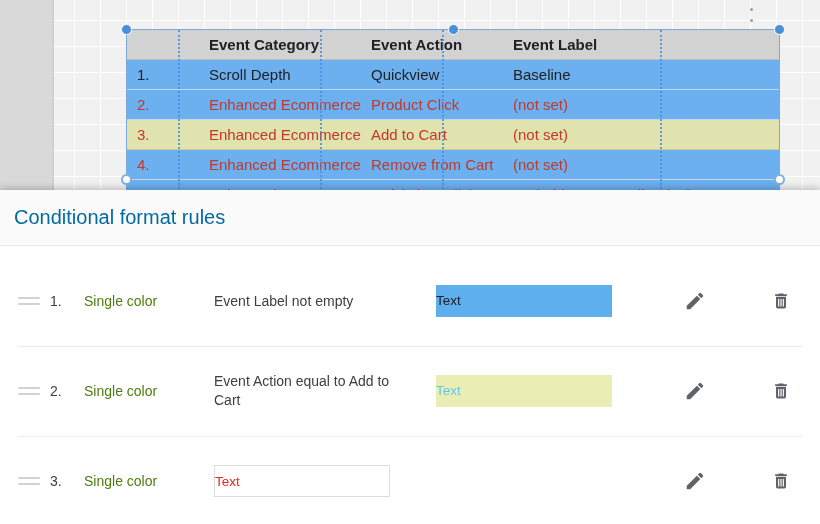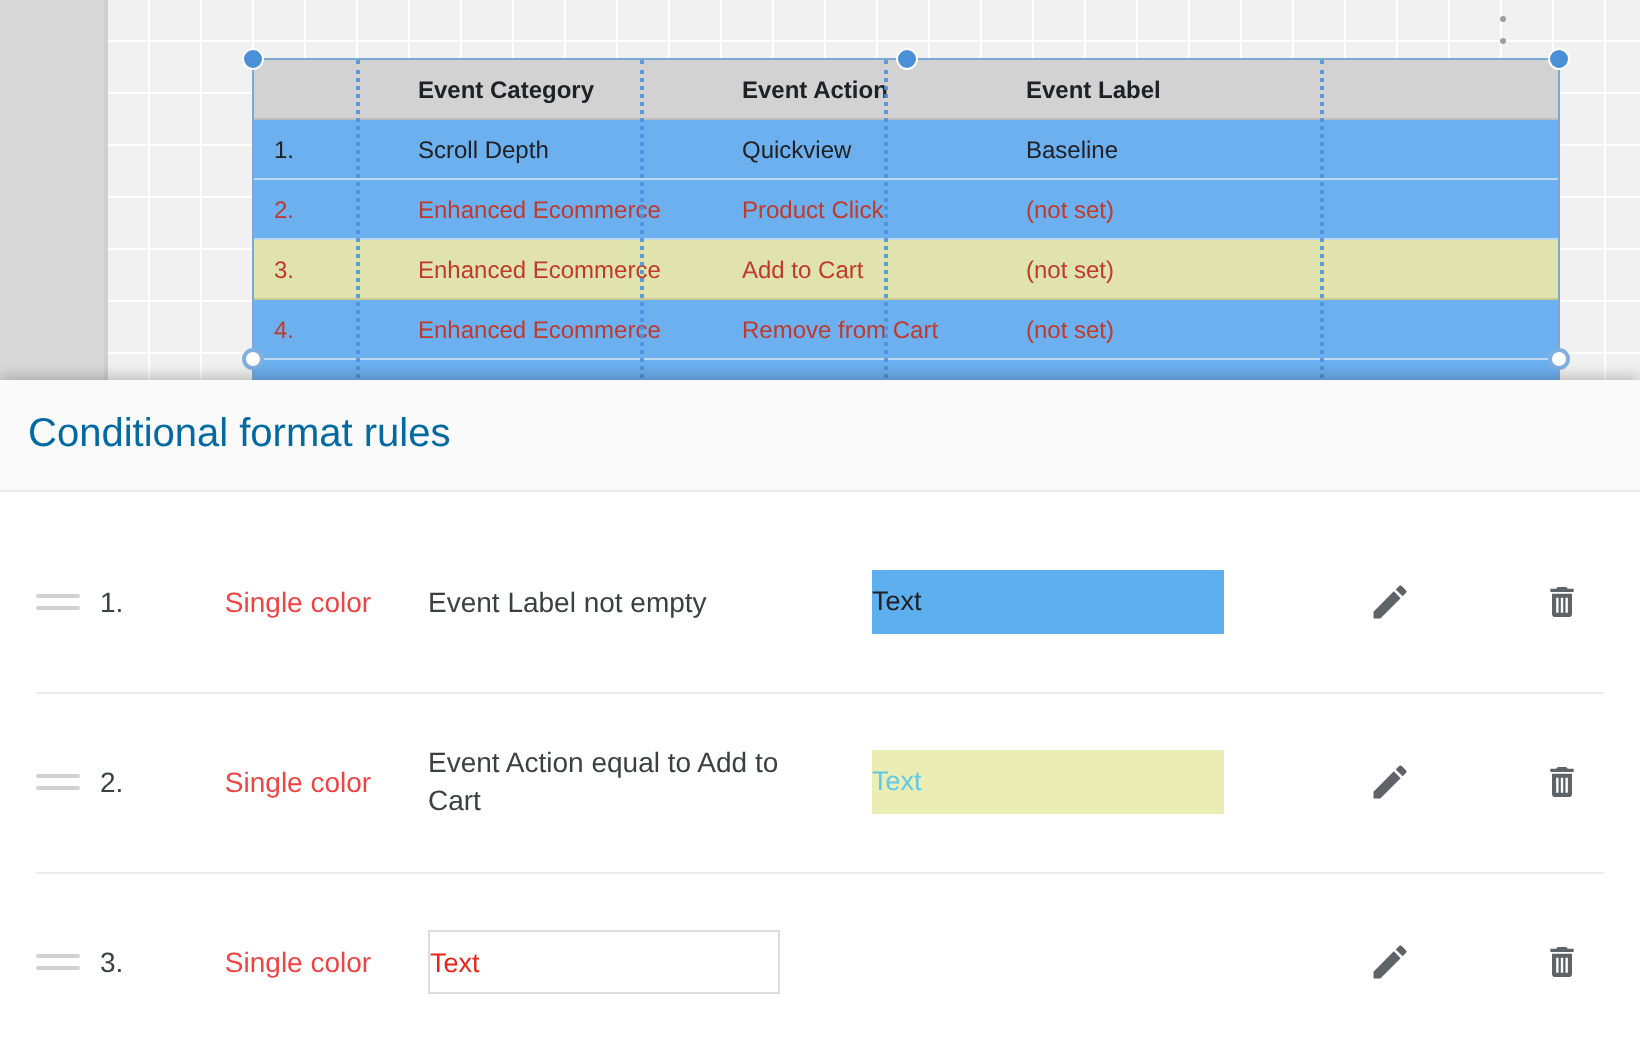--- a/index.html
+++ b/index.html
@@ -42,21 +42,21 @@
   
   .table-widget {
     position: absolute; left: 126px; top: 29px; width: 654px; height: 163px;
     box-sizing: border-box;
     border: 1px solid #7aa9d6;
     background: #ffffff;
     overflow: hidden;
   }
   .tbl { width: 100%; border-collapse: collapse; table-layout: fixed; }
   .tbl th, .tbl td {
-    font-size: 12px; padding: 0 10px;
+    font-size: 15px; padding: 0 10px;
     height: 29px; vertical-align: middle;
     white-space: nowrap; overflow: hidden;
   }
   .tbl th {
     background: #d2d2d2; color: #202124; font-weight: bold;
     text-align: left; border-bottom: 1px solid #bdbdbd;
   }
   .tbl th.num, .tbl td.num { text-align: right; }
   .col-idx   { width: 52px; }
   .col-cat   { width: 142px; }
@@ -104,21 +104,21 @@
   .rule-row + .rule-row::before {
     content: ""; position: absolute; left: 18px; right: 18px; top: 0;
     height: 1px; background: #ececec;
   }
   .drag-handle {
     width: 22px; flex: 0 0 22px; display: flex; flex-direction: column;
     gap: 4px; margin-right: 10px; cursor: grab;
   }
   .drag-handle i { display:block; height: 2px; background: #d2d2d2; border-radius: 1px; }
   .rule-num { width: 34px; flex: 0 0 34px; font-size: 14px; color: #3c4043; }
-  .rule-type { width: 130px; flex: 0 0 130px; font-size: 14px; color: #ef4444; text-align: center; }
+  .rule-type { width: 130px; flex: 0 0 130px; font-size: 14px; color: #4d7c0f; }
   .rule-cond {
     width: 222px; flex: 0 0 222px; font-size: 14px; color: #3c4043;
     line-height: 19px; padding-right: 17px; box-sizing: border-box;
   }
   .swatch {
     width: 176px; flex: 0 0 176px; height: 32px; line-height: 32px;
     text-align: left; font-size: 13.5px; box-sizing: border-box;
   }
   .icon-btn {
     width: 42px; flex: 0 0 42px; display: flex; align-items: center;

